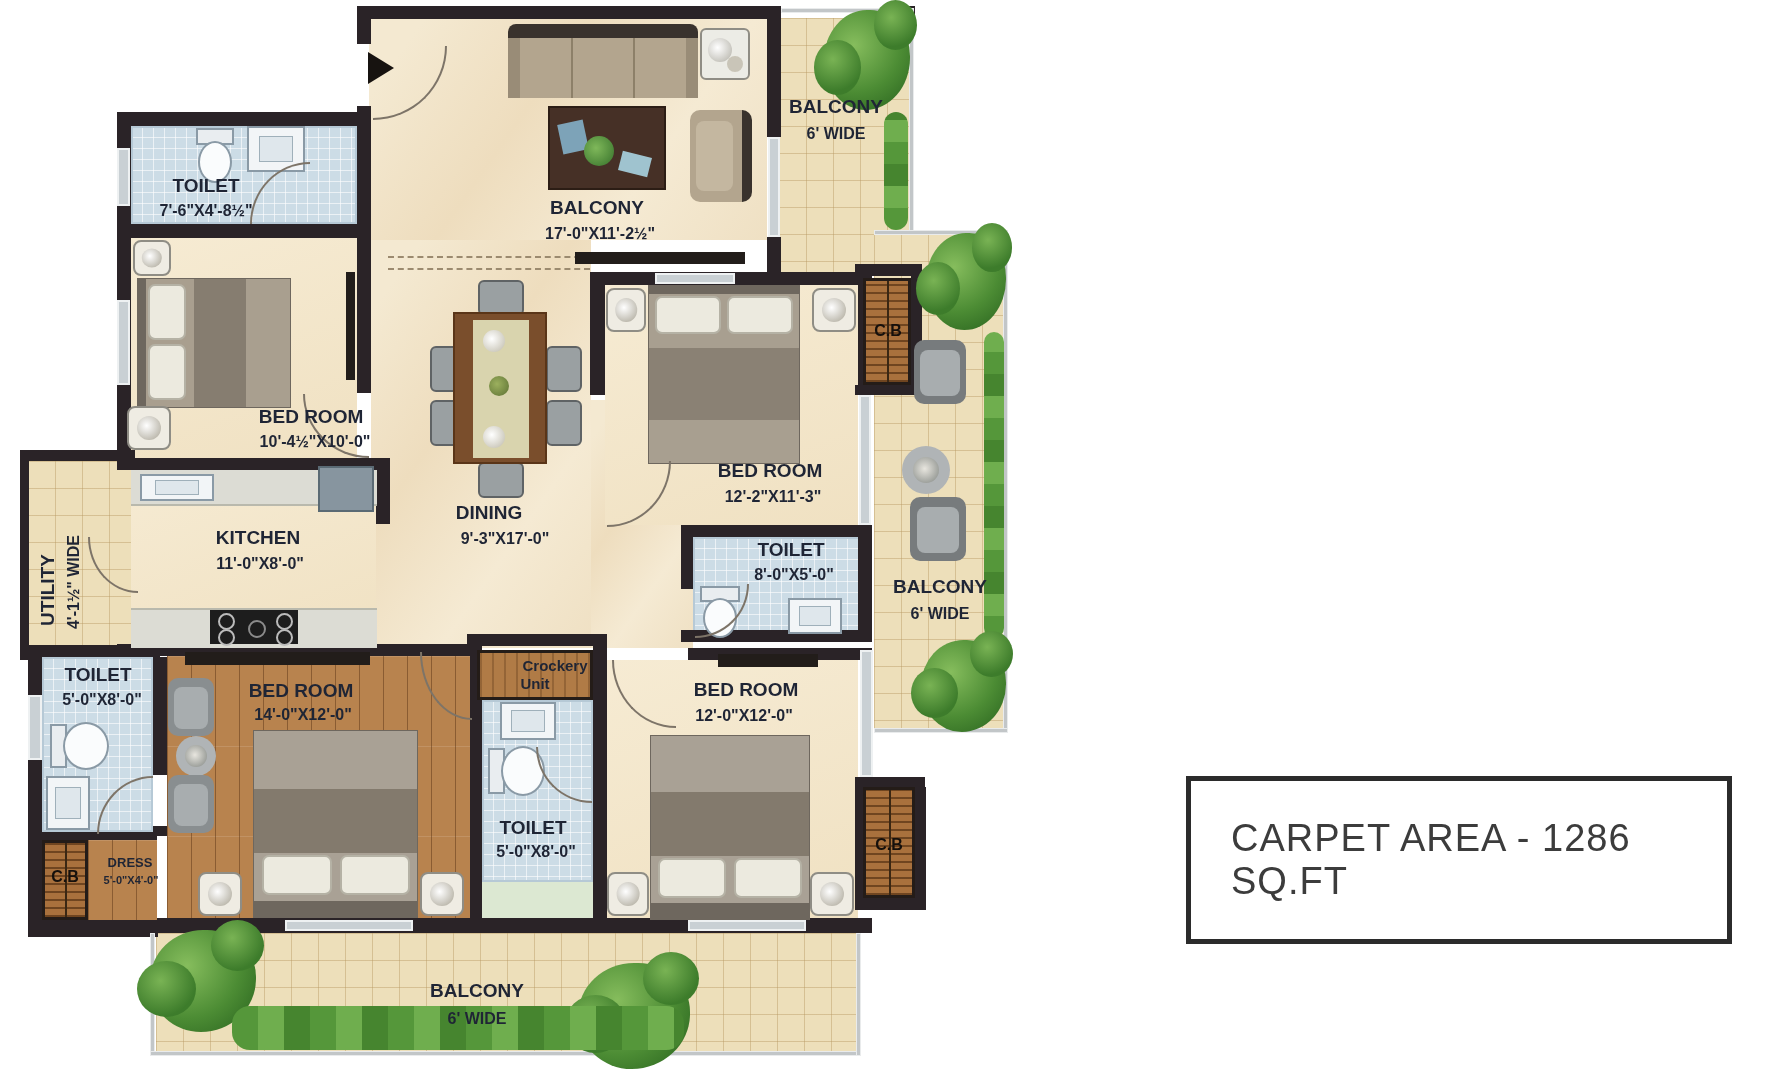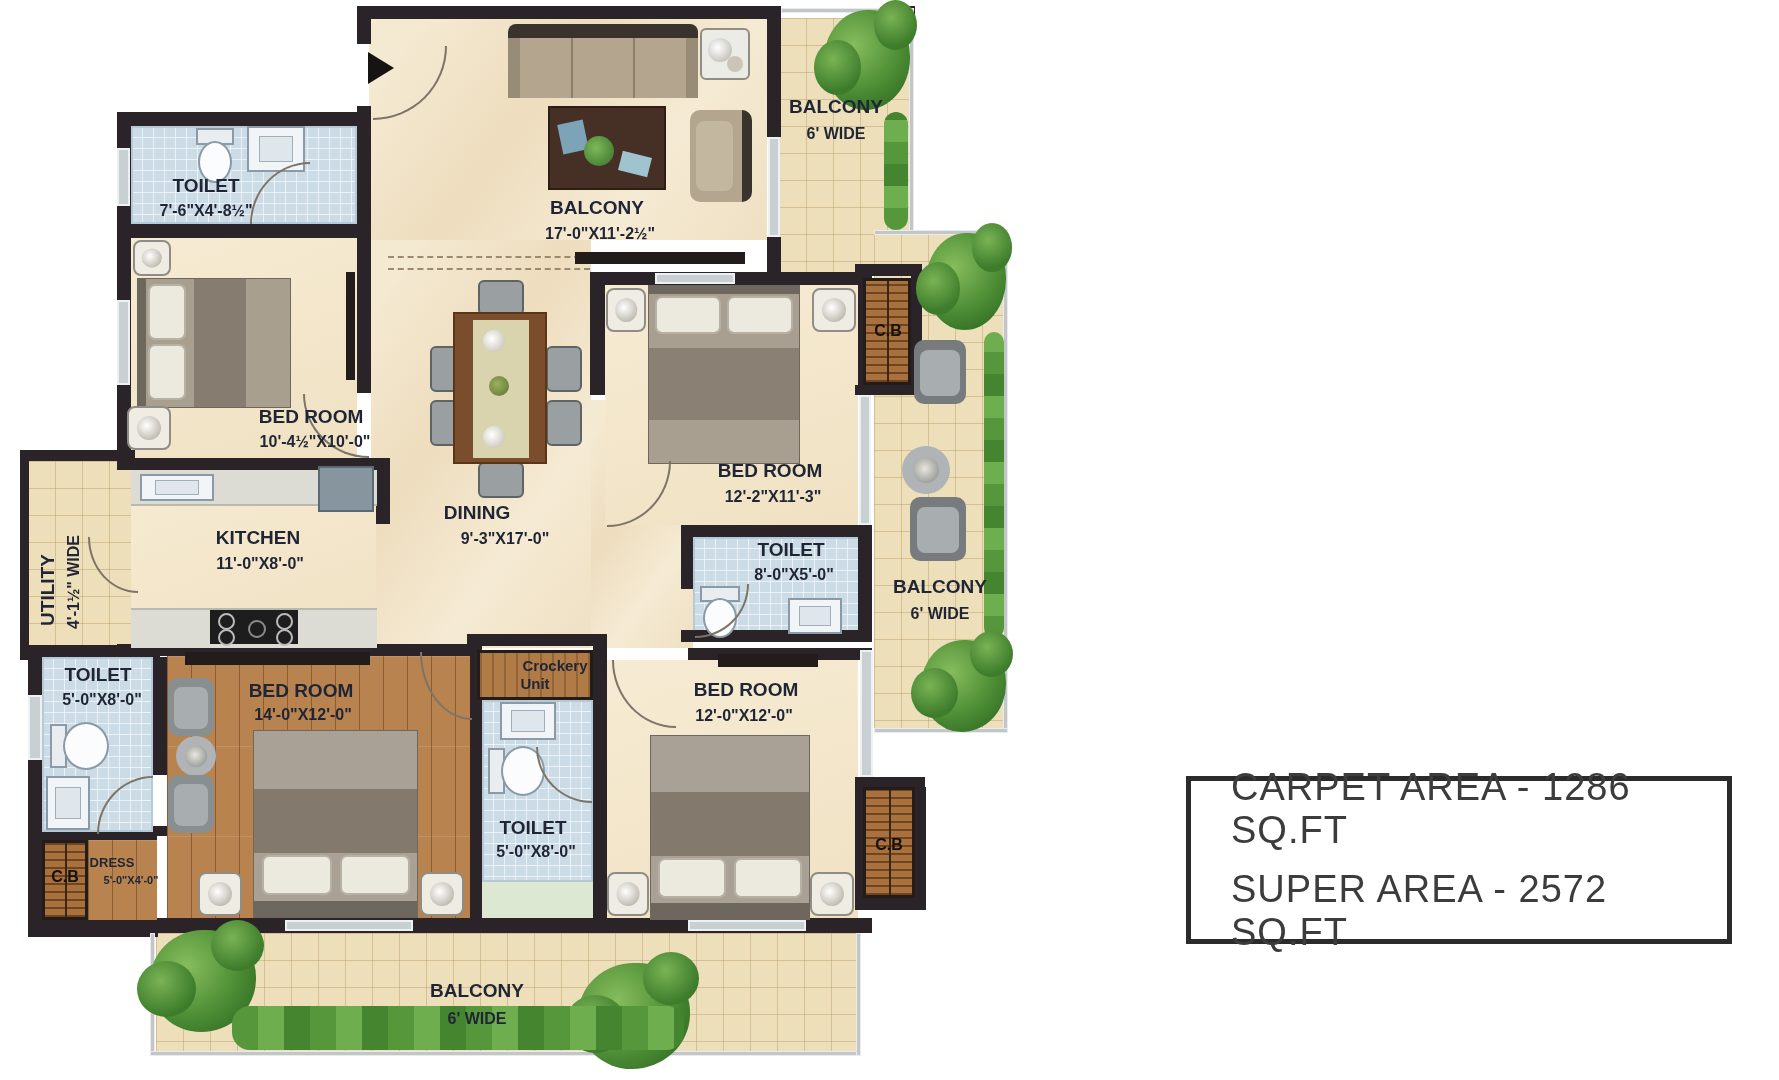--- a/index.html
+++ b/index.html
@@ -300,21 +300,21 @@
 
 <div class="lbl" style="left:311px;top:417px">BED ROOM</div>
 <div class="lbl dims" style="left:315px;top:442px">10'-4½"X10'-0"</div>
 
 <div class="lbl" style="left:597px;top:208px">BALCONY</div>
 <div class="lbl dims" style="left:600px;top:234px">17'-0"X11'-2½"</div>
 
 <div class="lbl" style="left:836px;top:107px">BALCONY</div>
 <div class="lbl dims" style="left:836px;top:134px">6' WIDE</div>
 
-<div class="lbl" style="left:477px;top:513px">DINING</div>
+<div class="lbl" style="left:489px;top:513px">DINING</div>
 <div class="lbl dims" style="left:505px;top:539px">9'-3"X17'-0"</div>
 
 <div class="lbl" style="left:258px;top:538px">KITCHEN</div>
 <div class="lbl dims" style="left:260px;top:564px">11'-0"X8'-0"</div>
 
 <div class="lbl vert" style="left:48px;top:590px">UTILITY</div>
 <div class="lbl dims vert" style="left:74px;top:582px">4'-1½" WIDE</div>
 
 <div class="lbl" style="left:770px;top:471px">BED ROOM</div>
 <div class="lbl dims" style="left:773px;top:497px">12'-2"X11'-3"</div>
@@ -333,32 +333,31 @@
 
 <div class="lbl sm" style="left:555px;top:665px">Crockery</div>
 <div class="lbl sm" style="left:535px;top:683px">Unit</div>
 
 <div class="lbl" style="left:533px;top:828px">TOILET</div>
 <div class="lbl dims" style="left:536px;top:852px">5'-0"X8'-0"</div>
 
 <div class="lbl" style="left:746px;top:690px">BED ROOM</div>
 <div class="lbl dims" style="left:744px;top:716px">12'-0"X12'-0"</div>
 
-<div class="lbl xsm" style="left:112px;top:862px">DRESS</div>
+<div class="lbl xsm" style="left:130px;top:862px">DRESS</div>
 <div class="lbl xxs" style="left:131px;top:880px">5'-0"X4'-0"</div>
 
 <div class="lbl" style="left:477px;top:991px">BALCONY</div>
 <div class="lbl dims" style="left:477px;top:1019px">6' WIDE</div>
 
 <div class="lbl cblbl" style="left:888px;top:331px">C.B</div>
 <div class="lbl cblbl" style="left:65px;top:877px">C.B</div>
 <div class="lbl cblbl" style="left:889px;top:845px">C.B</div>
 
 <div style="position:absolute;left:1186px;top:640px;font-family:'Liberation Serif','DejaVu Serif',serif;
             font-size:56px;line-height:66px;color:#2e2b28;letter-spacing:1px;">
 </div>
 
 <div style="position:absolute;left:1186px;top:776px;width:546px;height:168px;border:5px solid #2b2b2b;
             box-sizing:border-box;display:flex;flex-direction:column;justify-content:center;gap:16px;
             padding-left:40px;font-size:38px;color:#3c3c3c;letter-spacing:1px;background:#ffffff;">
   <div>CARPET AREA - 1286 SQ.FT</div>
-  <div>SUPER AREA - 2572 SQ.FT</div>
 </div>
 
 </body></html>

